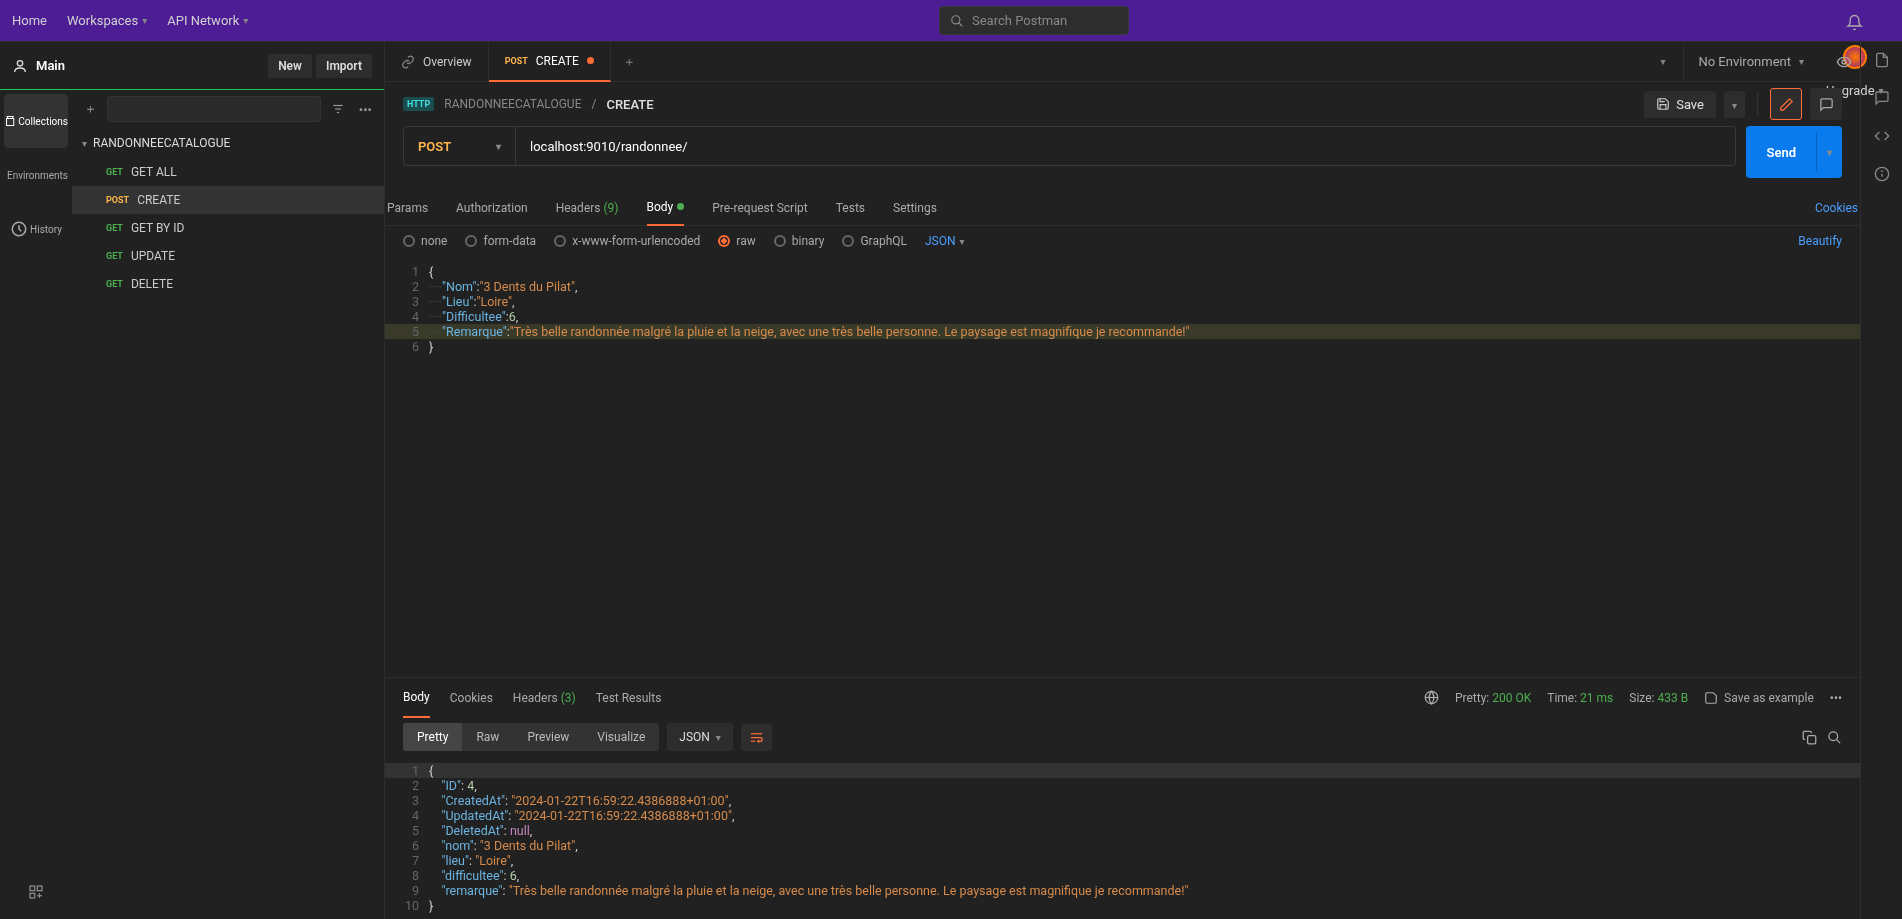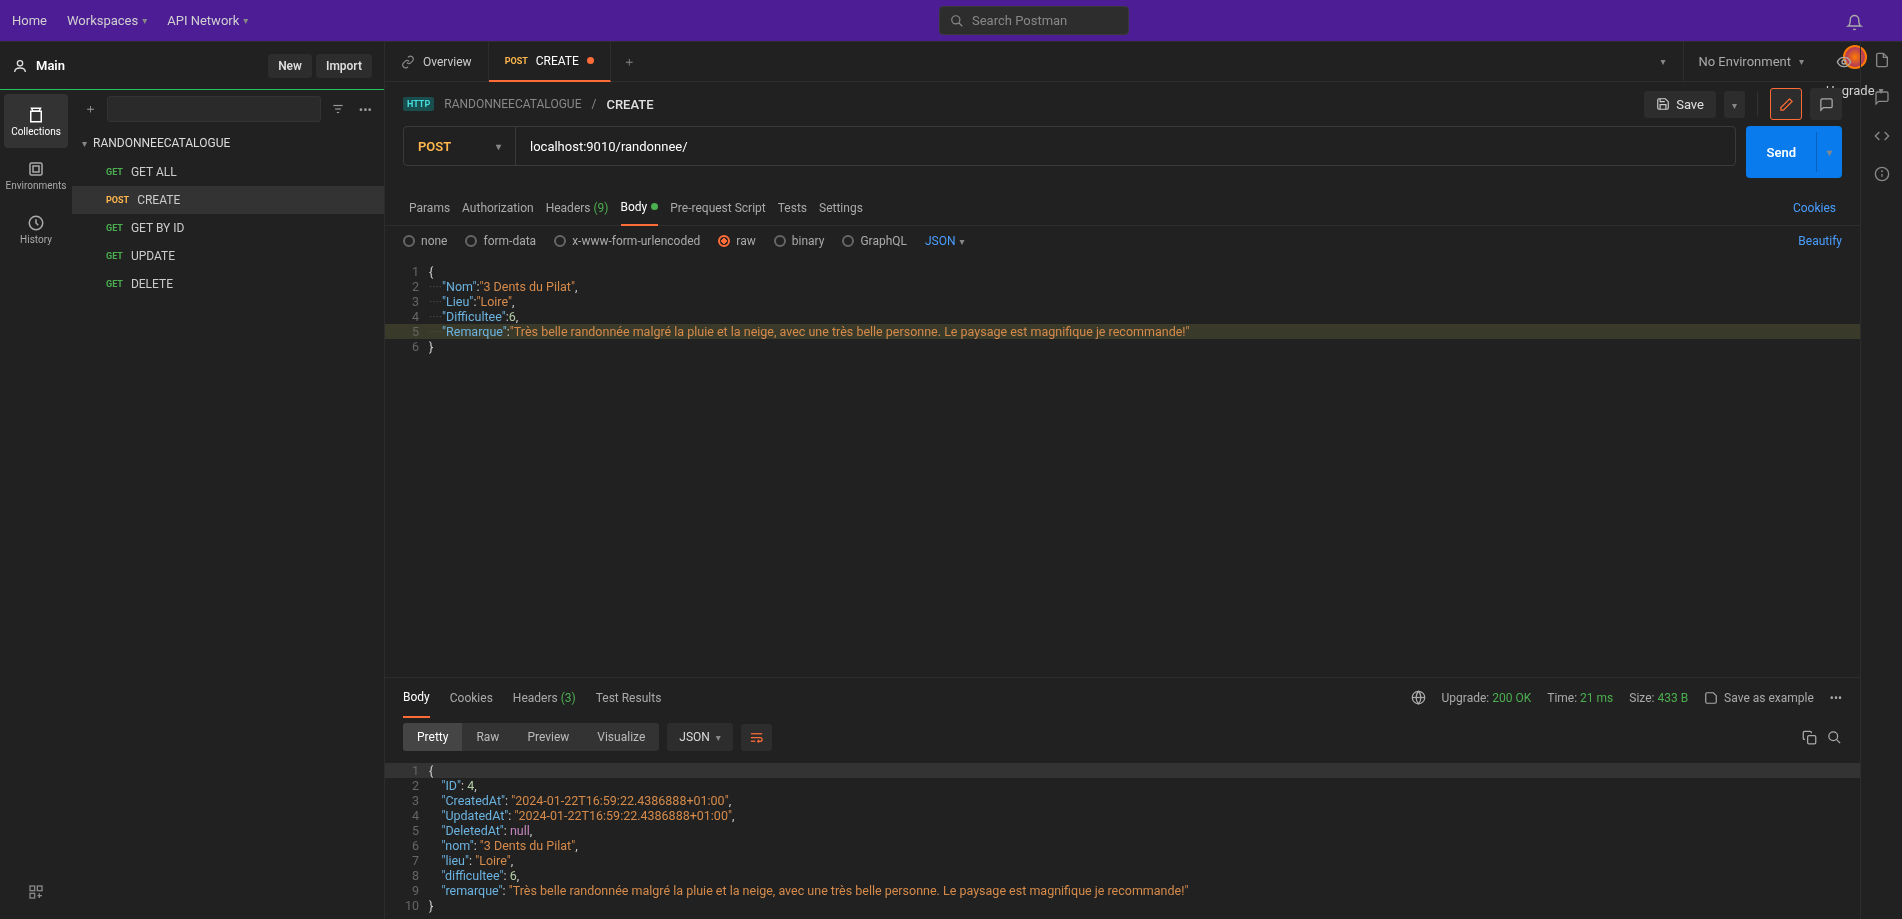--- a/index.html
+++ b/index.html
@@ -17,21 +17,21 @@
 
 .main-row { display:flex; height:calc(100% - 42px); }
 .left-pane { width:385px; display:flex; flex-direction:column; border-right:1px solid #2d2d2d; }
 .ws-header { height:48px; display:flex; align-items:center; padding:0 12px; color:#fff; font-weight:600; justify-content:space-between; border-bottom:1px solid #22c55e; }
 .ws-left { display:flex; align-items:center; gap:8px; }
 .ws-btns { display:flex; gap:4px; }
 .small-btn { background:#2d2d2d; color:#ddd; border-radius:3px; padding:5px 10px; font-size:12px; cursor:pointer; }
 
 .left-body { display:flex; flex:1; }
 .rail { width:72px; background:#212121; display:flex; flex-direction:column; align-items:center; padding-top:4px; }
-.rail-item { width:64px; height:54px; display:flex; flex-direction:column; align-items:center; justify-content:center; gap:2px; font-size:10px; color:#aaa; cursor:pointer; border-radius:4px; }
+.rail-item { width:64px; height:54px; display:flex; flex-direction:row; align-items:center; justify-content:center; gap:2px; font-size:10px; color:#aaa; cursor:pointer; border-radius:4px; }
 .rail-item.active { background:#333; color:#fff; }
 .sidebar { flex:1; display:flex; flex-direction:column; }
 .sb-tools { display:flex; align-items:center; padding:6px 8px; gap:6px; }
 .sb-search { flex:1; background:#2a2a2a; border:1px solid #333; height:26px; border-radius:3px; }
 .plus-btn,.filter-btn,.more-btn { color:#999; cursor:pointer; padding:4px; }
 .tree { flex:1; }
 .tree-folder { display:flex; align-items:center; gap:6px; padding:8px 10px; color:#ddd; cursor:pointer; font-size:12px; }
 .tree-item { display:flex; align-items:center; gap:8px; padding:7px 10px 7px 34px; cursor:pointer; font-size:12px; color:#ccc; }
 .tree-item.active { background:#333; }
 .method-tag { font-size:9px; font-weight:700; }
@@ -59,21 +59,21 @@
 .sq-btn.active { border:1px solid #ff6c37; color:#ff6c37; }
 
 .url-row { padding:0 18px 12px; display:flex; gap:10px; }
 .url-bar { flex:1; display:flex; border:1px solid #3a3a3a; border-radius:4px; overflow:hidden; height:40px; }
 .method-sel { width:112px; display:flex; align-items:center; justify-content:space-between; padding:0 14px; border-right:1px solid #3a3a3a; color:#ffb74d; font-weight:600; cursor:pointer; font-size:13px; }
 .url-in { flex:1; display:flex; align-items:center; padding:0 14px; color:#ffffff; font-size:13px; }
 .send-btn { background:#097bed; color:#fff; font-weight:600; border-radius:4px; display:flex; align-items:center; cursor:pointer; }
 .send-main { padding:0 20px; height:52px; display:flex; align-items:center; }
 .send-more { padding:0 10px; border-left:1px solid rgba(0,0,0,0.2); height:40px; display:flex; align-items:center; }
 
-.req-tabs { display:flex; align-items:center; padding:0 24px; gap:12px; border-bottom:1px solid #2d2d2d; height:36px; }
+.req-tabs { display:flex; align-items:center; padding:0 2px; gap:28px; border-bottom:1px solid #2d2d2d; height:36px; }
 .req-tab { color:#aaa; cursor:pointer; height:36px; display:flex; align-items:center; font-size:12px; }
 .req-tab.active { color:#fff; border-bottom:2px solid #ff6c37; }
 .req-tabs .dot { width:7px; height:7px; border-radius:50%; background:#4caf50; margin-left:4px; }
 .req-tabs-right { margin-left:auto; display:flex; gap:18px; align-items:center; }
 .link-blue { color:#4a9eff; cursor:pointer; font-size:12px; }
 
 .body-type-row { display:flex; align-items:center; padding:8px 18px; gap:18px; font-size:12px; color:#aaa; }
 .radio { display:flex; align-items:center; gap:6px; cursor:pointer; }
 .radio-dot { width:12px; height:12px; border:2px solid #666; border-radius:50%; display:inline-block; }
 .radio.sel .radio-dot { border-color:#ff6c37; background:radial-gradient(circle,#ff6c37 45%,transparent 50%); }
@@ -409,21 +409,21 @@
       <span class="resp-tab active">Body</span>
       <span class="resp-tab">Cookies</span>
       <span class="resp-tab"><span>Headers</span>&nbsp;<span style="color:#4caf50">(3)</span></span>
       <span class="resp-tab">Test Results</span>
       <div class="resp-right">
         <svg width="15" height="15" viewBox="0 0 24 24" fill="none" stroke="#aaa" stroke-width="2">
             <circle cx="12" cy="12" r="10"></circle>
             <line x1="2" y1="12" x2="22" y2="12"></line>
             <path d="M12 2a15 15 0 010 20a15 15 0 010-20z"></path>
           </svg>
-        <span><span>Upgrade:</span> <span class="ok">200 OK</span></span>
+        <span><span>Pretty:</span> <span class="ok">200 OK</span></span>
         <span><span>Time:</span> <span class="ok">21 ms</span></span>
         <span><span>Size:</span> <span class="ok">433 B</span></span>
         <span style="display:flex;align-items:center;gap:6px;cursor:pointer;">
             <svg width="14" height="14" viewBox="0 0 24 24" fill="none" stroke="#aaa" stroke-width="2">
               <path d="M19 21H5a2 2 0 01-2-2V5a2 2 0 012-2h11l5 5v11a2 2 0 01-2 2z"></path>
             </svg>
             <span>Save as example</span>
           </span>
         <span>•••</span>
       </div>

